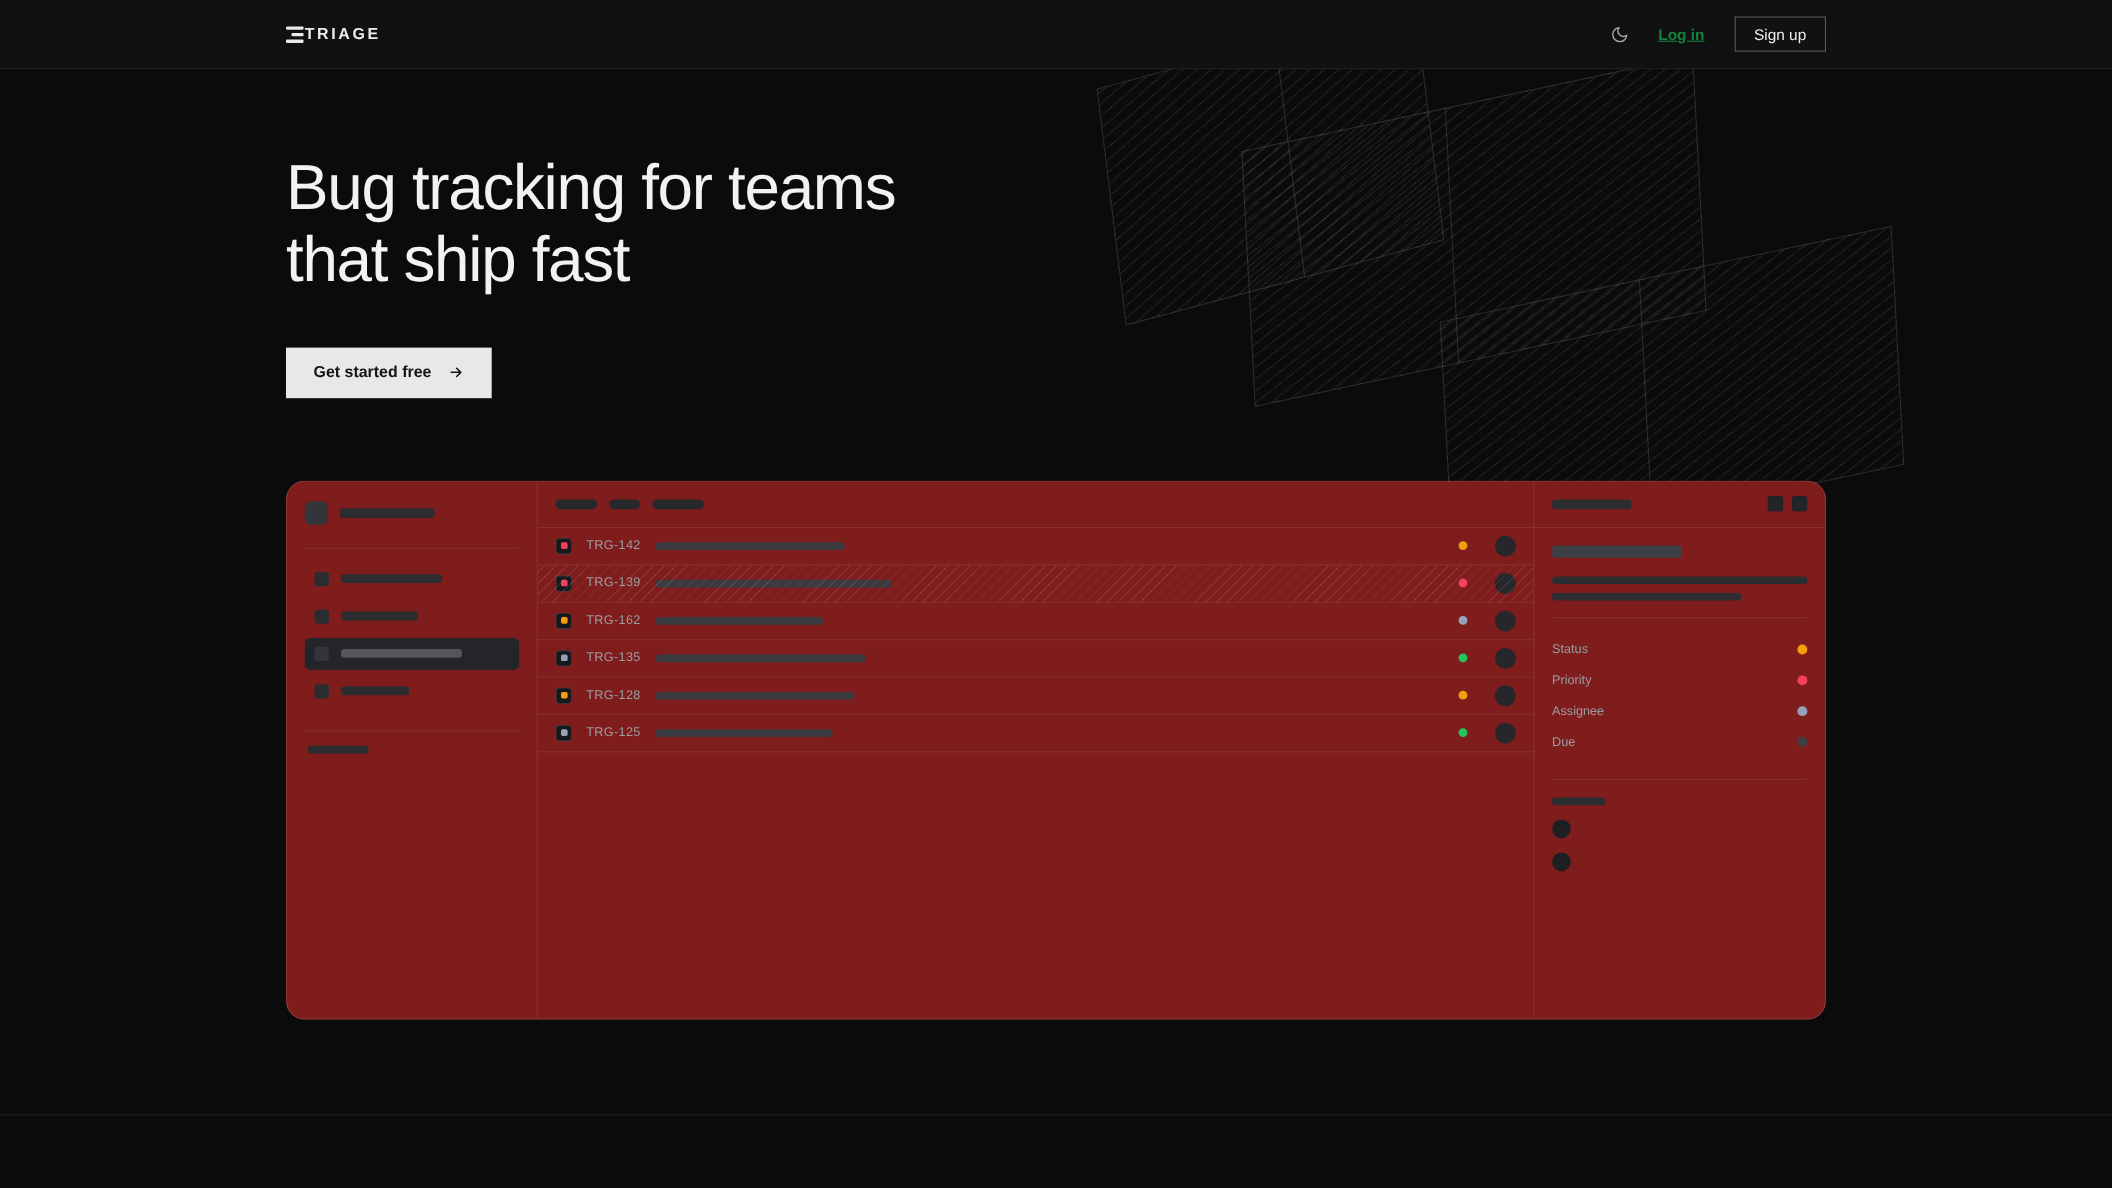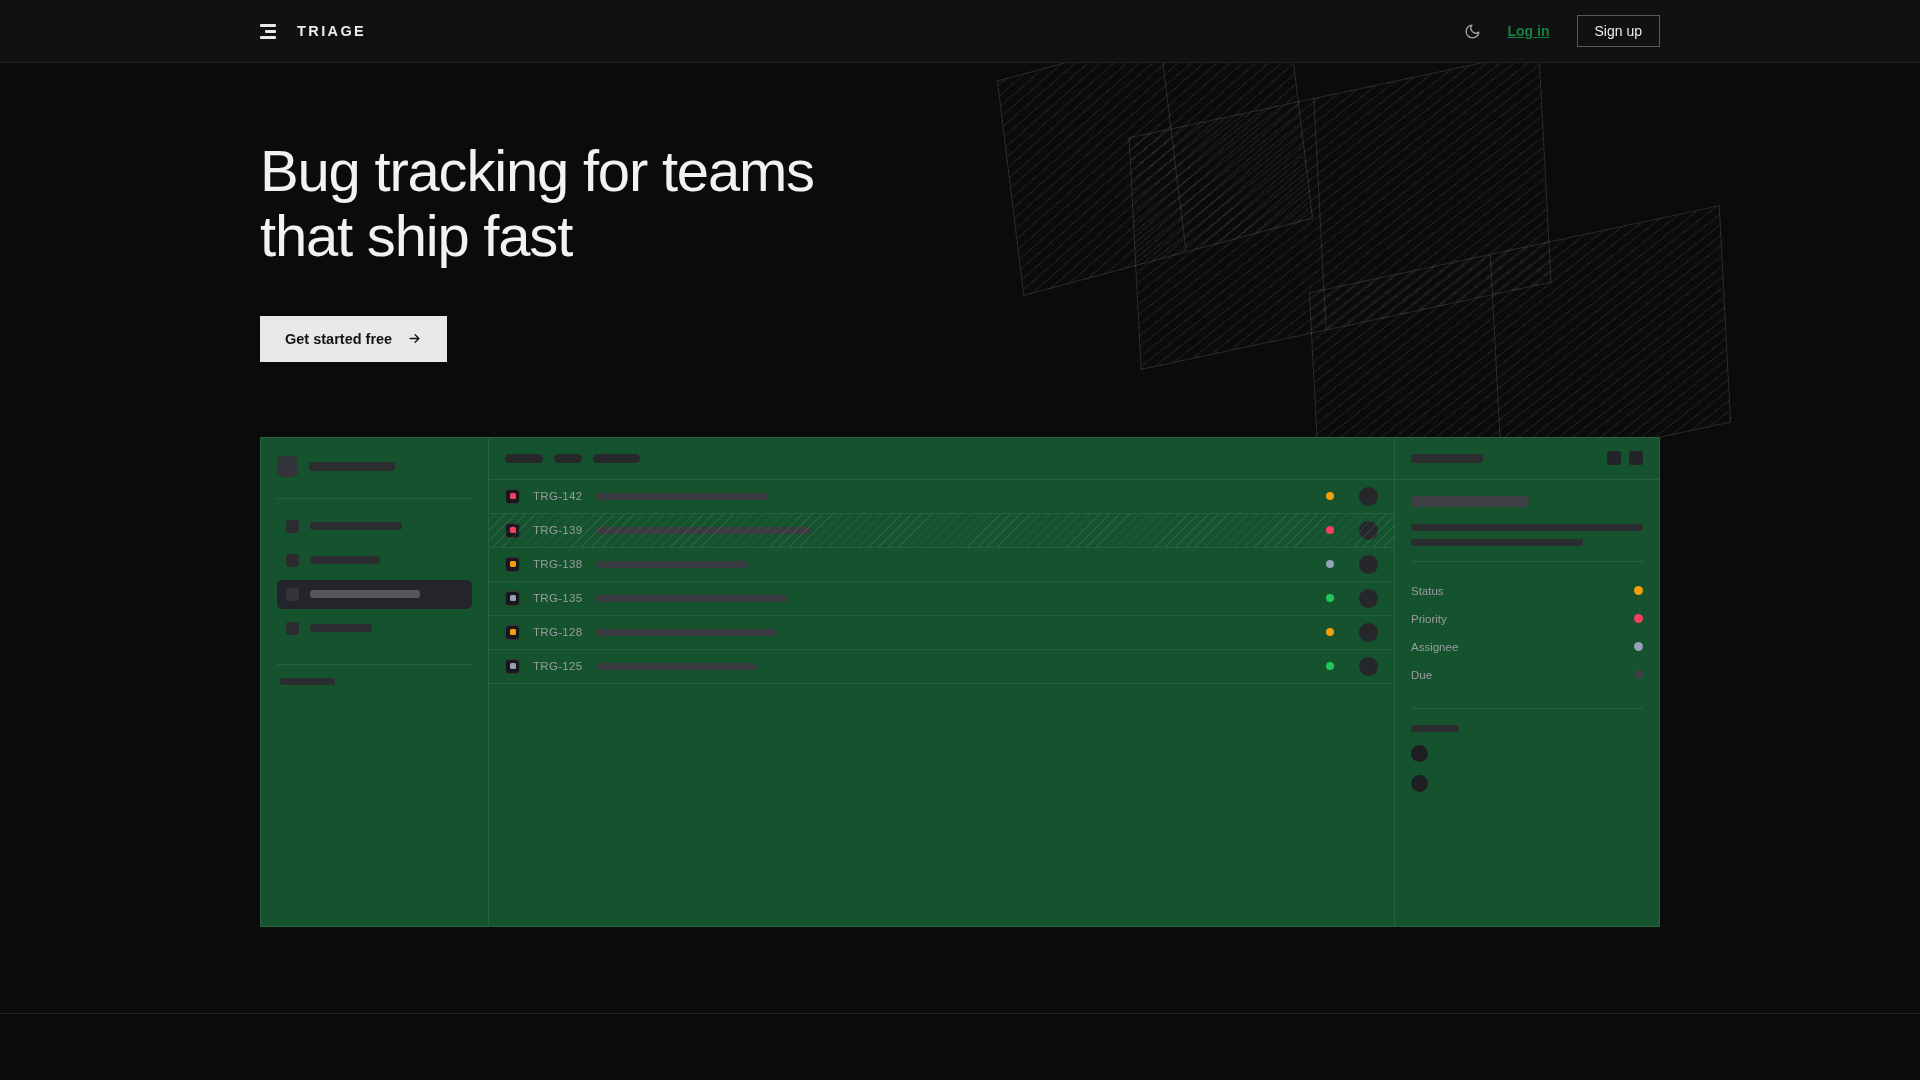--- a/index.html
+++ b/index.html
@@ -28,21 +28,21 @@
   .p3 .split { left:44%; }
 
   
   .nav {
     position:relative; z-index:3;
     height:63px; display:flex; align-items:center;
     border-bottom:1px solid rgba(255,255,255,.07);
     background:#111113;
   }
   .nav-inner { width:1400px; margin:0 auto; display:flex; align-items:center; justify-content:space-between; }
-  .brand { display:flex; align-items:center; gap:21px; }
+  .brand { display:flex; align-items:center; gap:1px; }
   .logo-mark { display:flex; flex-direction:column; gap:3px; width:16px; }
   .logo-mark i { display:block; height:3px; background:#e9e9ea; border-radius:1px; }
   .logo-mark i:nth-child(1){ width:16px; }
   .logo-mark i:nth-child(2){ width:11px; margin-left:5px; }
   .logo-mark i:nth-child(3){ width:16px; }
   .brand-name { color:#ececee; font-size:14.5px; font-weight:700; letter-spacing:2.4px; }
   .nav-right { display:flex; align-items:center; gap:27px; }
   .moon { width:17px; height:17px; color:#a8a9ad; display:block; }
   .login { color:#15803d; font-size:14px;font-weight:bold; }
   .signup {
@@ -63,23 +63,23 @@
     margin-top:47px; display:inline-flex; align-items:center; gap:15px;
     background:#e8e8e9; color:#141416; font-size:14.5px; font-weight:700;
     padding:15px 25px; border:none; cursor:pointer;
   }
   .cta svg { width:15px; height:15px; }
 
   
   .mock-wrap { position:relative; z-index:2; width:1400px; margin:75px auto 0; }
   .mock {
     display:flex; height:490px;
-    background:#14532d;
+    background:#7f1d1d;
     border:1px solid rgba(255,255,255,.10);
-    border-radius:1px; overflow:hidden;
+    border-radius:17px; overflow:hidden;
   }
 
   
   .m-side { width:228px; border-right:1px solid rgba(255,255,255,.09); padding:18px 16px; flex-shrink:0; }
   .sk { background:#2c2d31; border-radius:3px; }
   .side-top { display:flex; align-items:center; gap:11px; }
   .side-logo { width:21px; height:21px; border-radius:5px; background:#33353b; }
   .hr { height:1px; background:rgba(255,255,255,.085); margin:21px 0 13px; }
   .nav-row { display:flex; align-items:center; gap:11px; padding:8px 9px; border-radius:5px; margin-bottom:5px; }
   .nav-row.active { background:#24252a; }
@@ -242,21 +242,21 @@
               <span class="rid">TRG-139</span>
               <span class="rbar" style="width: 215px;"></span>
               <span class="rspacer"></span>
               <span class="sdot" style="background: rgb(244, 63, 94);"></span>
               <span class="av"></span>
             </div>
             <div class="row">
               <span class="pri">
                 <i style="background: rgb(245, 158, 11);"></i>
               </span>
-              <span class="rid">TRG-138</span>
+              <span class="rid">TRG-162</span>
               <span class="rbar" style="width: 152px;"></span>
               <span class="rspacer"></span>
               <span class="sdot" style="background: rgb(148, 163, 184);"></span>
               <span class="av"></span>
             </div>
             <div class="row">
               <span class="pri">
                 <i style="background: rgb(148, 163, 184);"></i>
               </span>
               <span class="rid">TRG-135</span>

